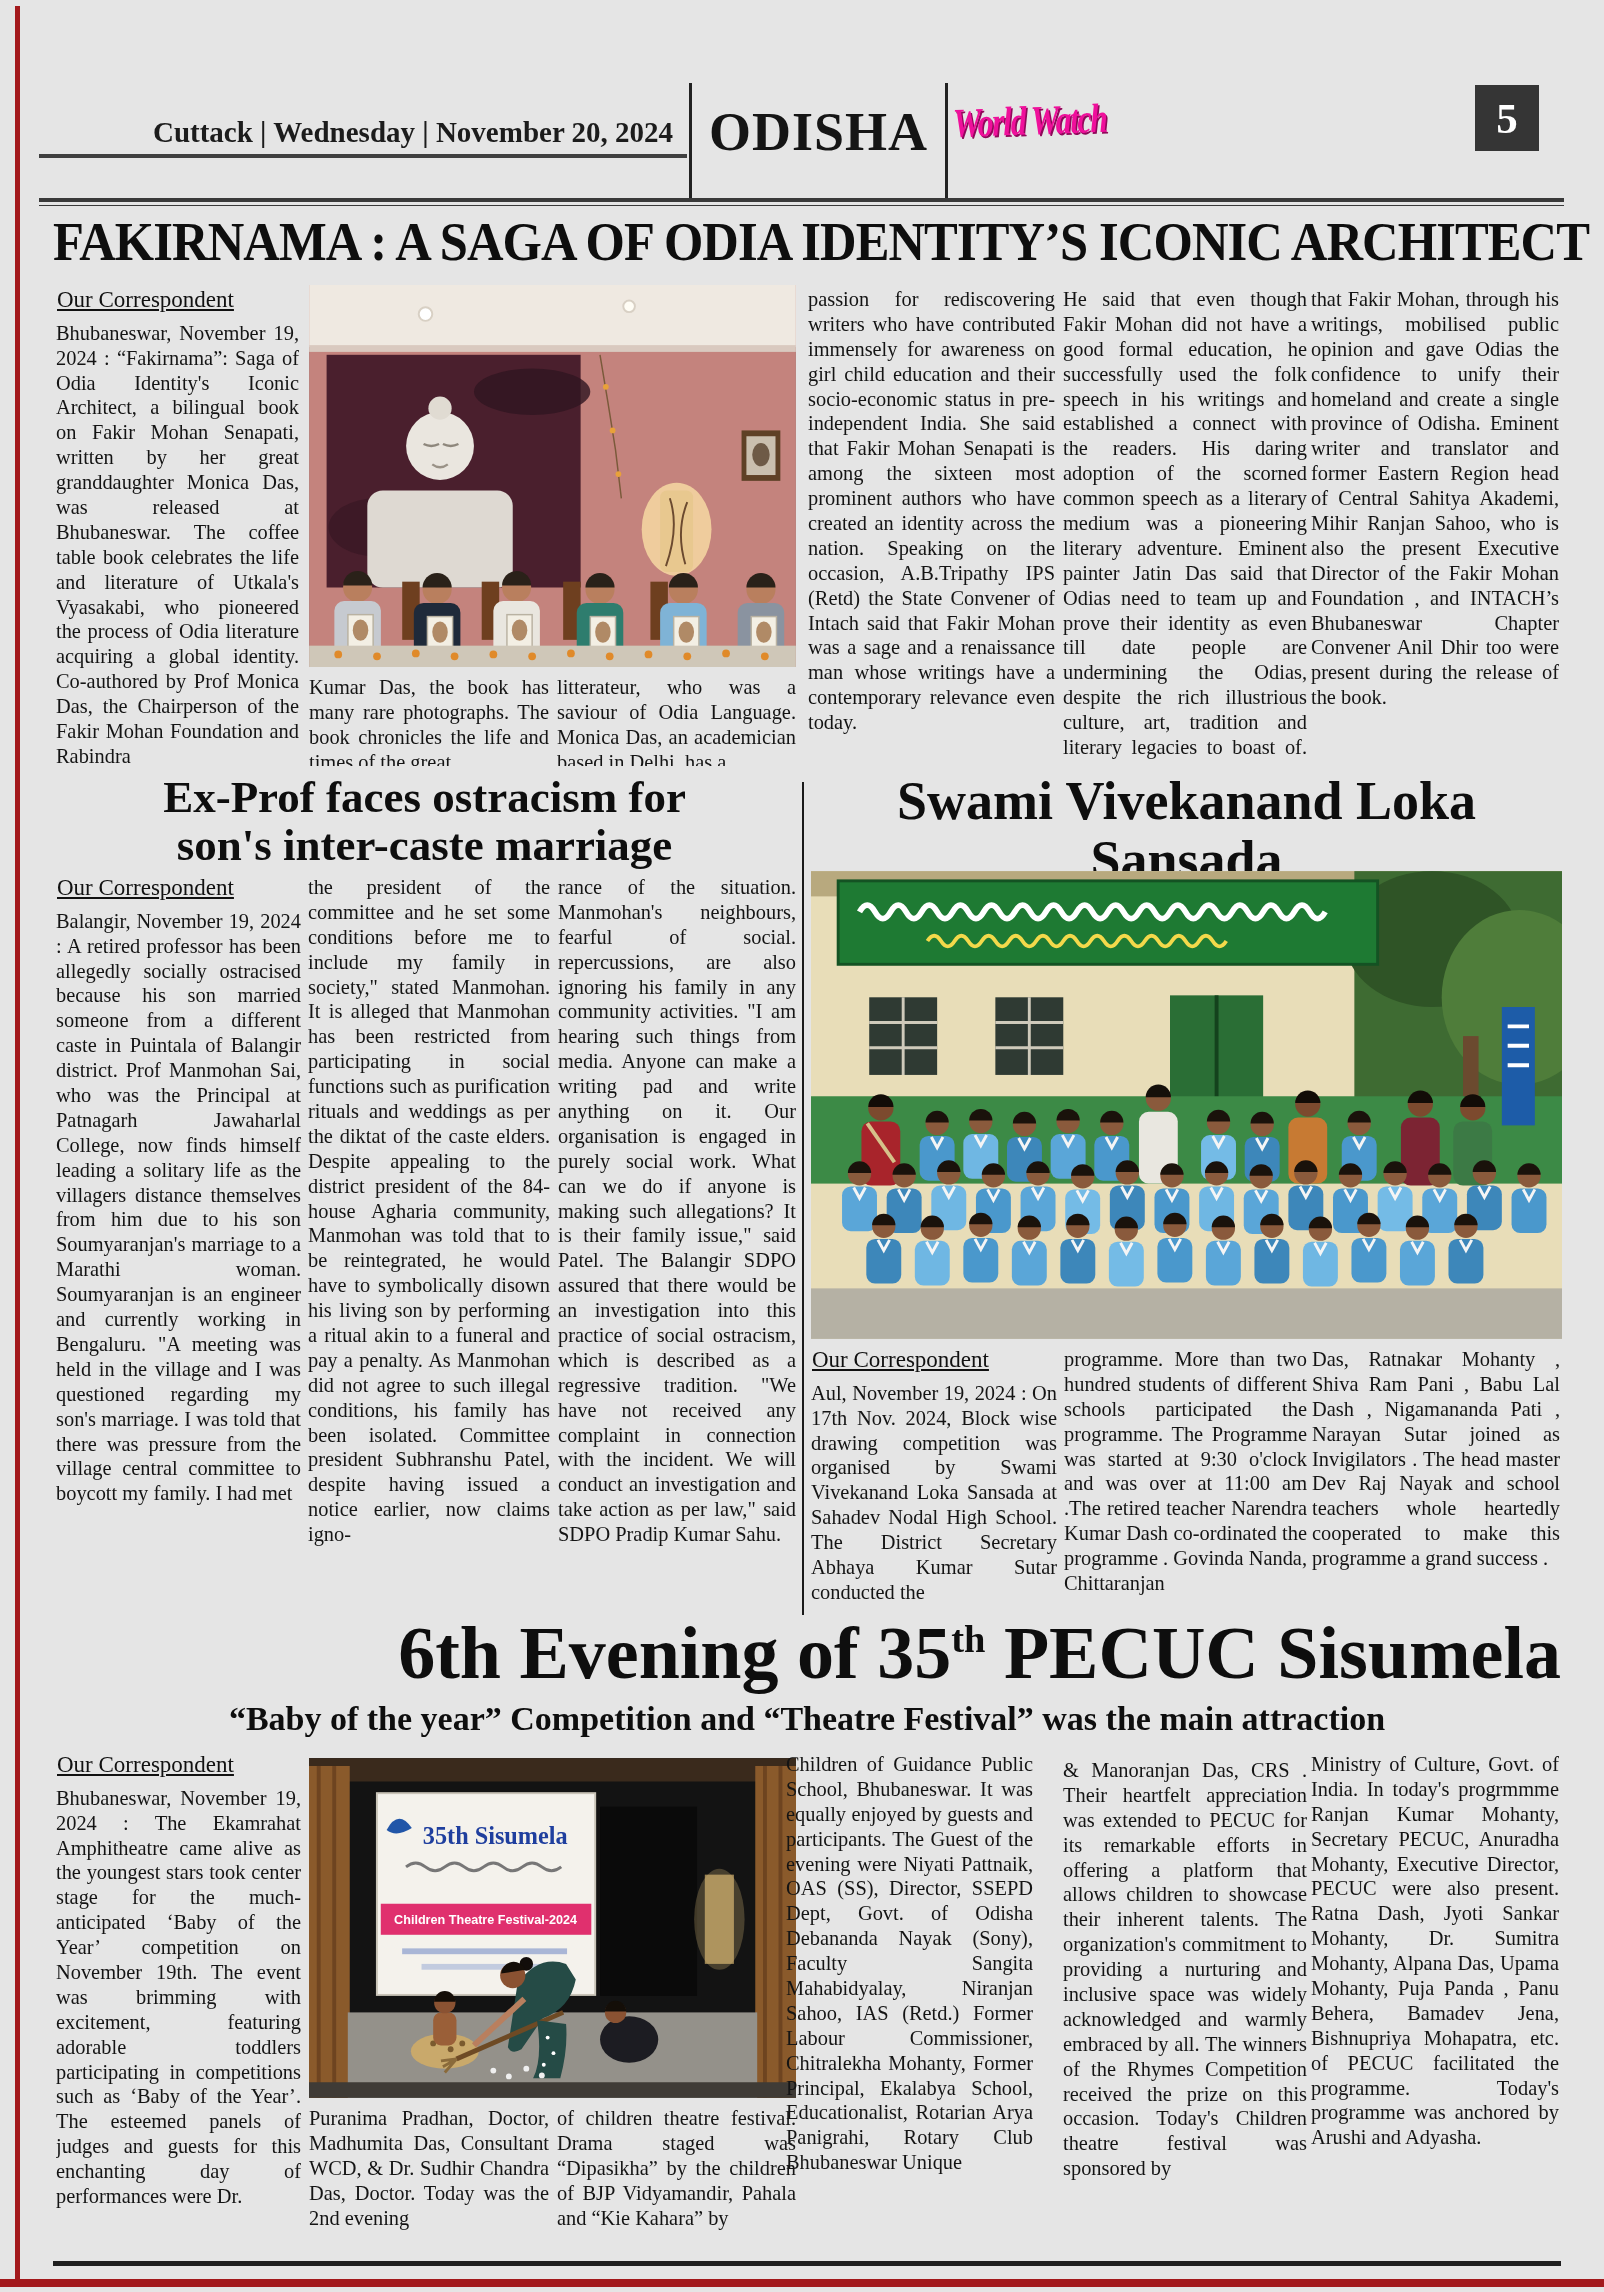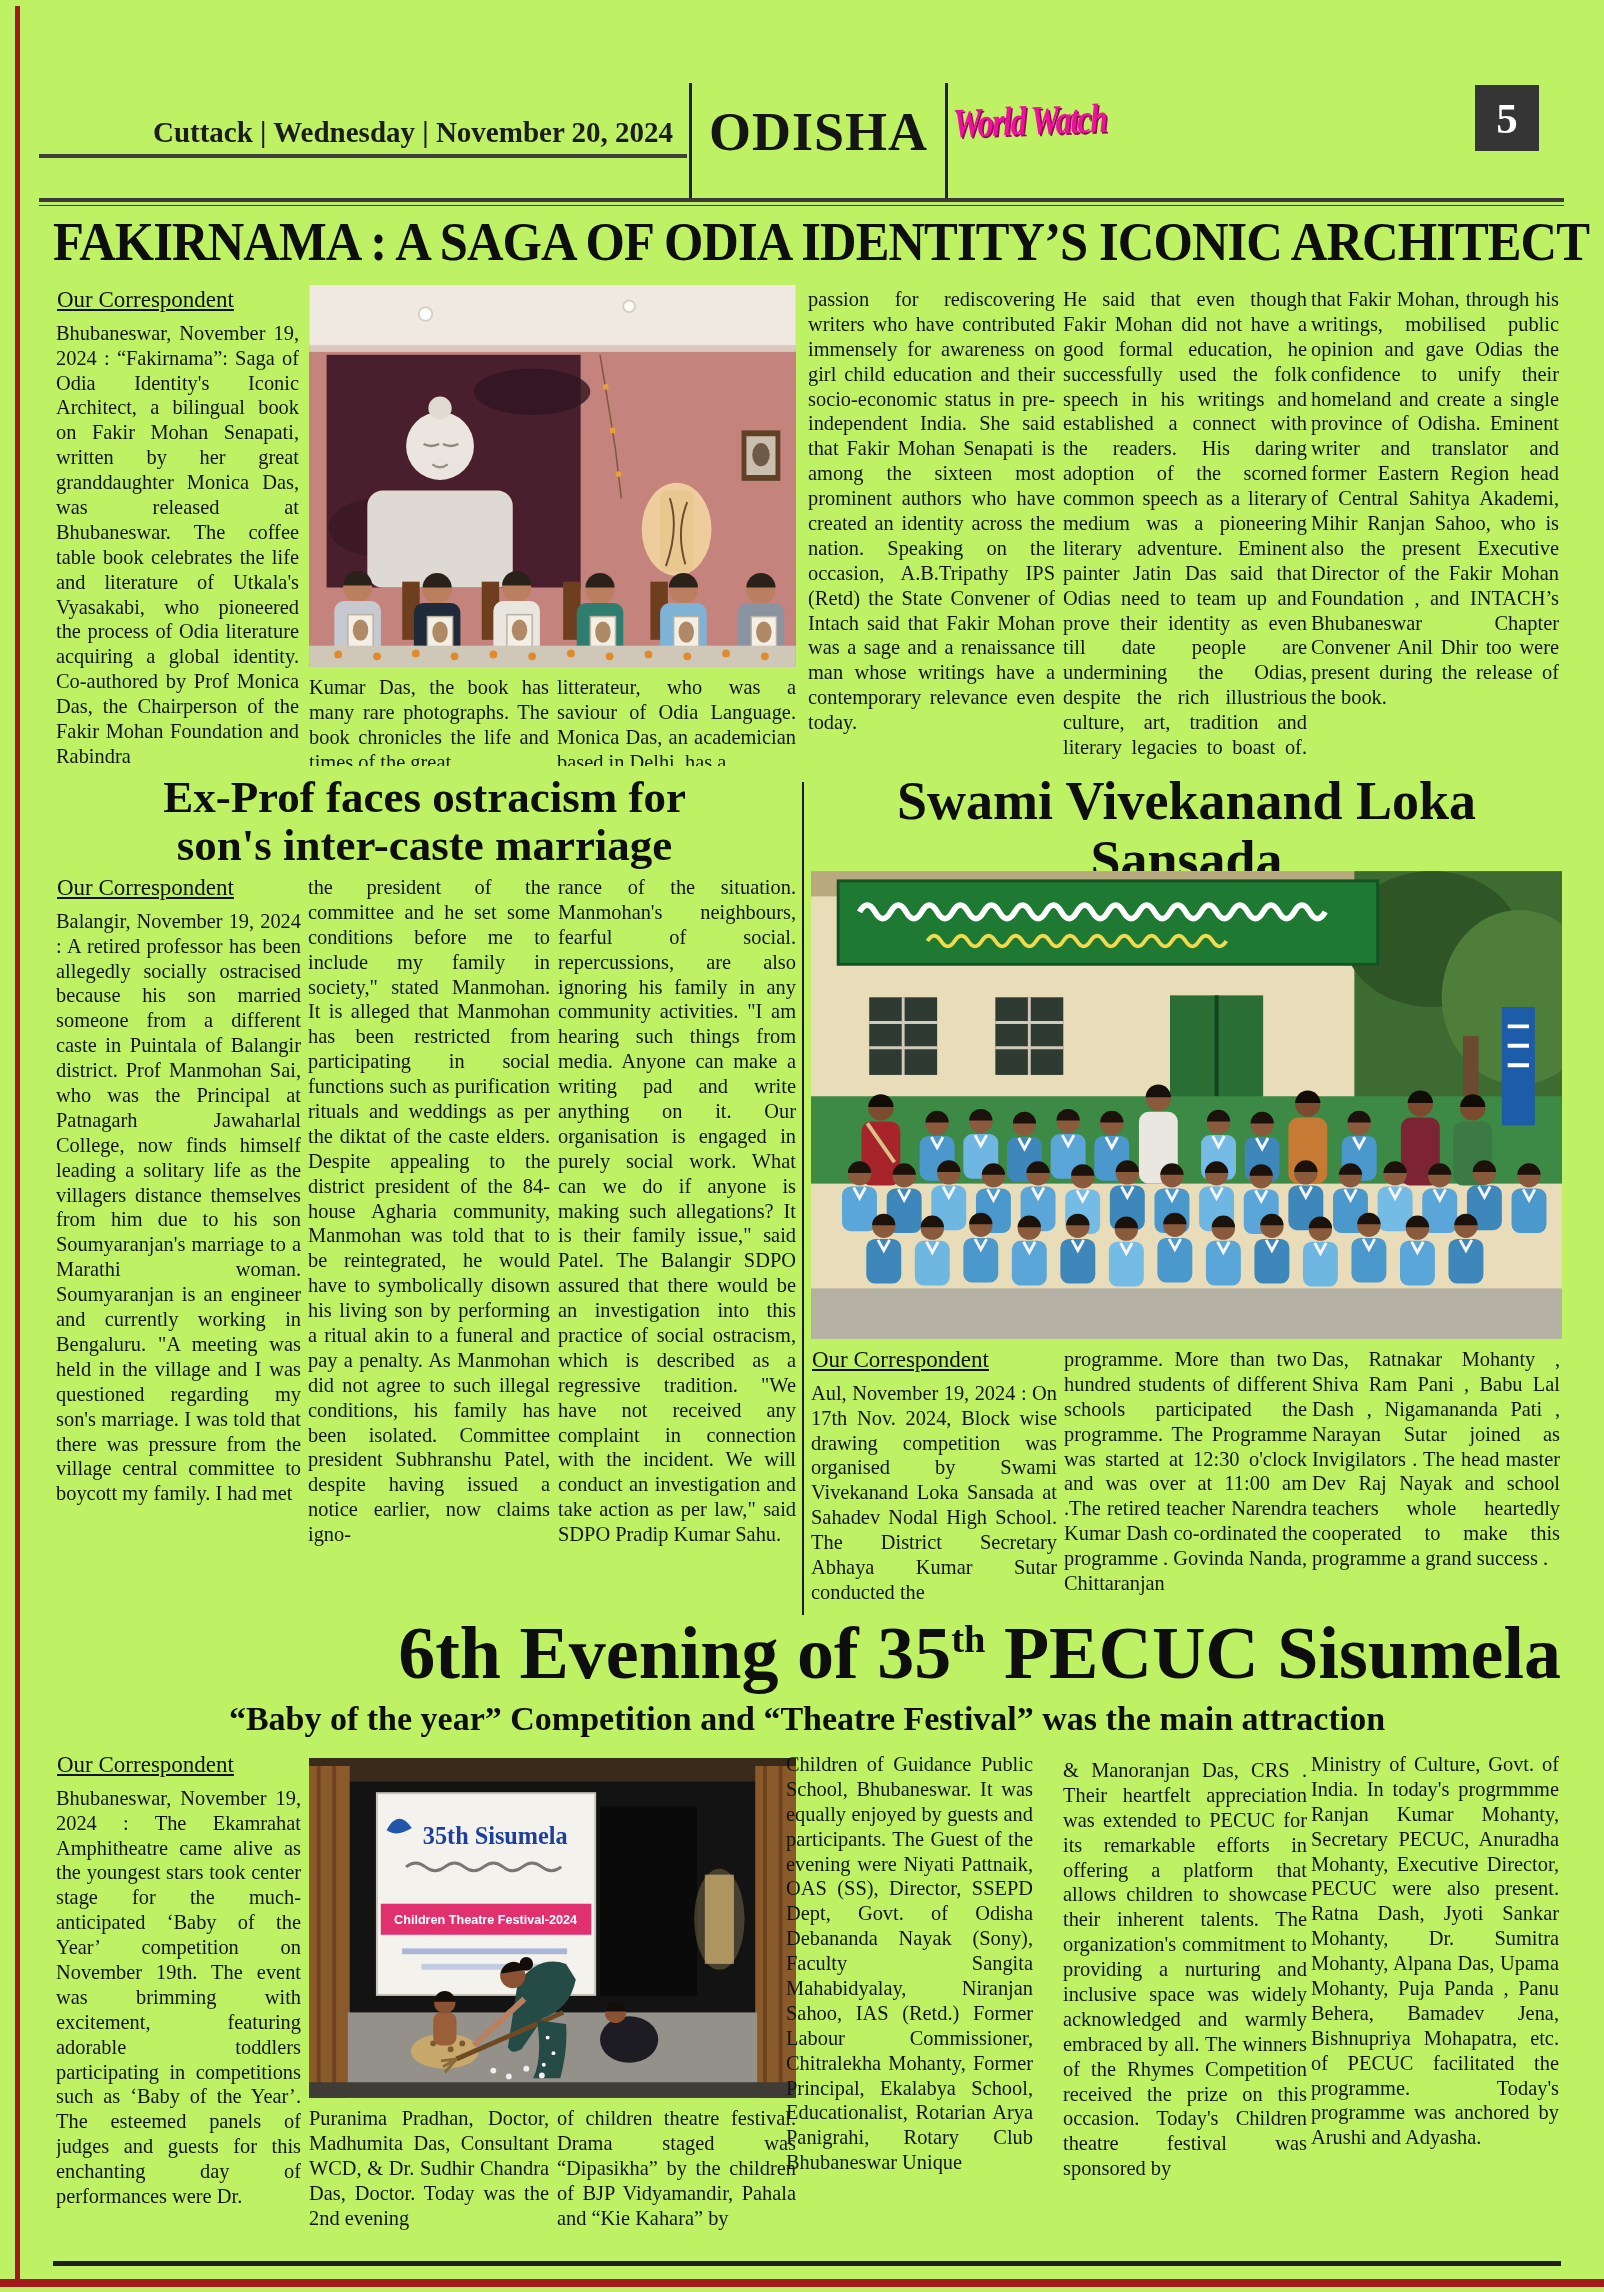--- a/index.html
+++ b/index.html
@@ -1,16 +1,16 @@
 <!DOCTYPE html>
 <html><head>
 <meta charset="utf-8">
 <style>
   html,body{margin:0;padding:0;background:#ffffff;}
-  .page{position:relative;width:1605px;height:2293px;background:#bef264;overflow:hidden;
+  .page{position:relative;width:1605px;height:2293px;background:#e5e5e5;overflow:hidden;
         font-family:"Liberation Serif","DejaVu Serif",serif;color:#111;}
   
   .dateline{position:absolute;left:58px;top:116px;width:615px;text-align:right;
             font-weight:bold;font-size:29px;color:#1c1c1c;letter-spacing:0px;}
   .dateline-rule{position:absolute;left:39px;top:154px;width:648px;height:3.9px;background:#3f3f3f;}
   .vdiv{position:absolute;top:83px;width:2.9px;height:116px;background:#222;}
   .region{position:absolute;left:704px;top:101px;width:229px;text-align:center;
           font-weight:bold;font-size:54px;letter-spacing:1px;color:#151515;}
   .logo{position:absolute;left:953px;top:99px;width:252px;font-style:italic;font-weight:bold;
         font-size:41px;color:#ef109b;white-space:nowrap;letter-spacing:-1.9px;
@@ -276,21 +276,21 @@
         <use href="#kid" x="655" y="352" style="color:#3d87ba"></use>
       </g>
     </svg>
   </div>
 
   <div class="col" style="left:811px;top:1347px;width:246px;height:268px;">
     <span class="byline">Our Correspondent</span>
     <p>Aul, November 19, 2024 : On 17th Nov. 2024,  Block wise drawing competition was organised  by Swami Vivekanand Loka Sansada at Sahadev Nodal High School. The District Secretary Abhaya Kumar Sutar conducted the</p>
   </div>
   <div class="col" style="left:1064px;top:1347px;width:243px;height:268px;">
-    <p>programme. More than two hundred students of different schools participated the programme. The Programme was started at 12:30 o'clock and was over at 11:00 am .The retired teacher Narendra Kumar Dash co-ordinated the programme . Govinda Nanda, Chittaranjan</p>
+    <p>programme. More than two hundred students of different schools participated the programme. The Programme was started at 9:30 o'clock and was over at 11:00 am .The retired teacher Narendra Kumar Dash co-ordinated the programme . Govinda Nanda, Chittaranjan</p>
   </div>
   <div class="col" style="left:1312px;top:1347px;width:248px;height:268px;">
     <p>Das, Ratnakar Mohanty , Shiva Ram Pani , Babu Lal Dash , Nigamananda Pati , Narayan Sutar joined as Invigilators . The head master Dev Raj Nayak and school teachers whole heartedly cooperated to make this programme a grand success .</p>
   </div>
 
   <div class="hl4">
     <span>6th Evening of 35</span><span class="sup">th</span><span> PECUC Sisumela</span>
   </div>
   <div class="subhead4">“Baby of the year” Competition and “Theatre Festival” was the main attraction</div>
 

